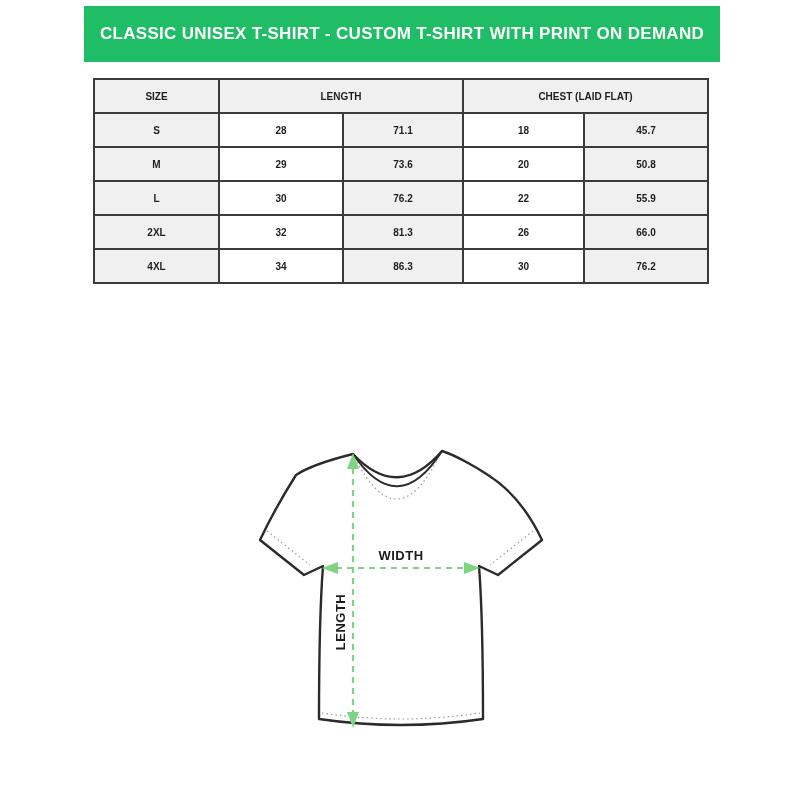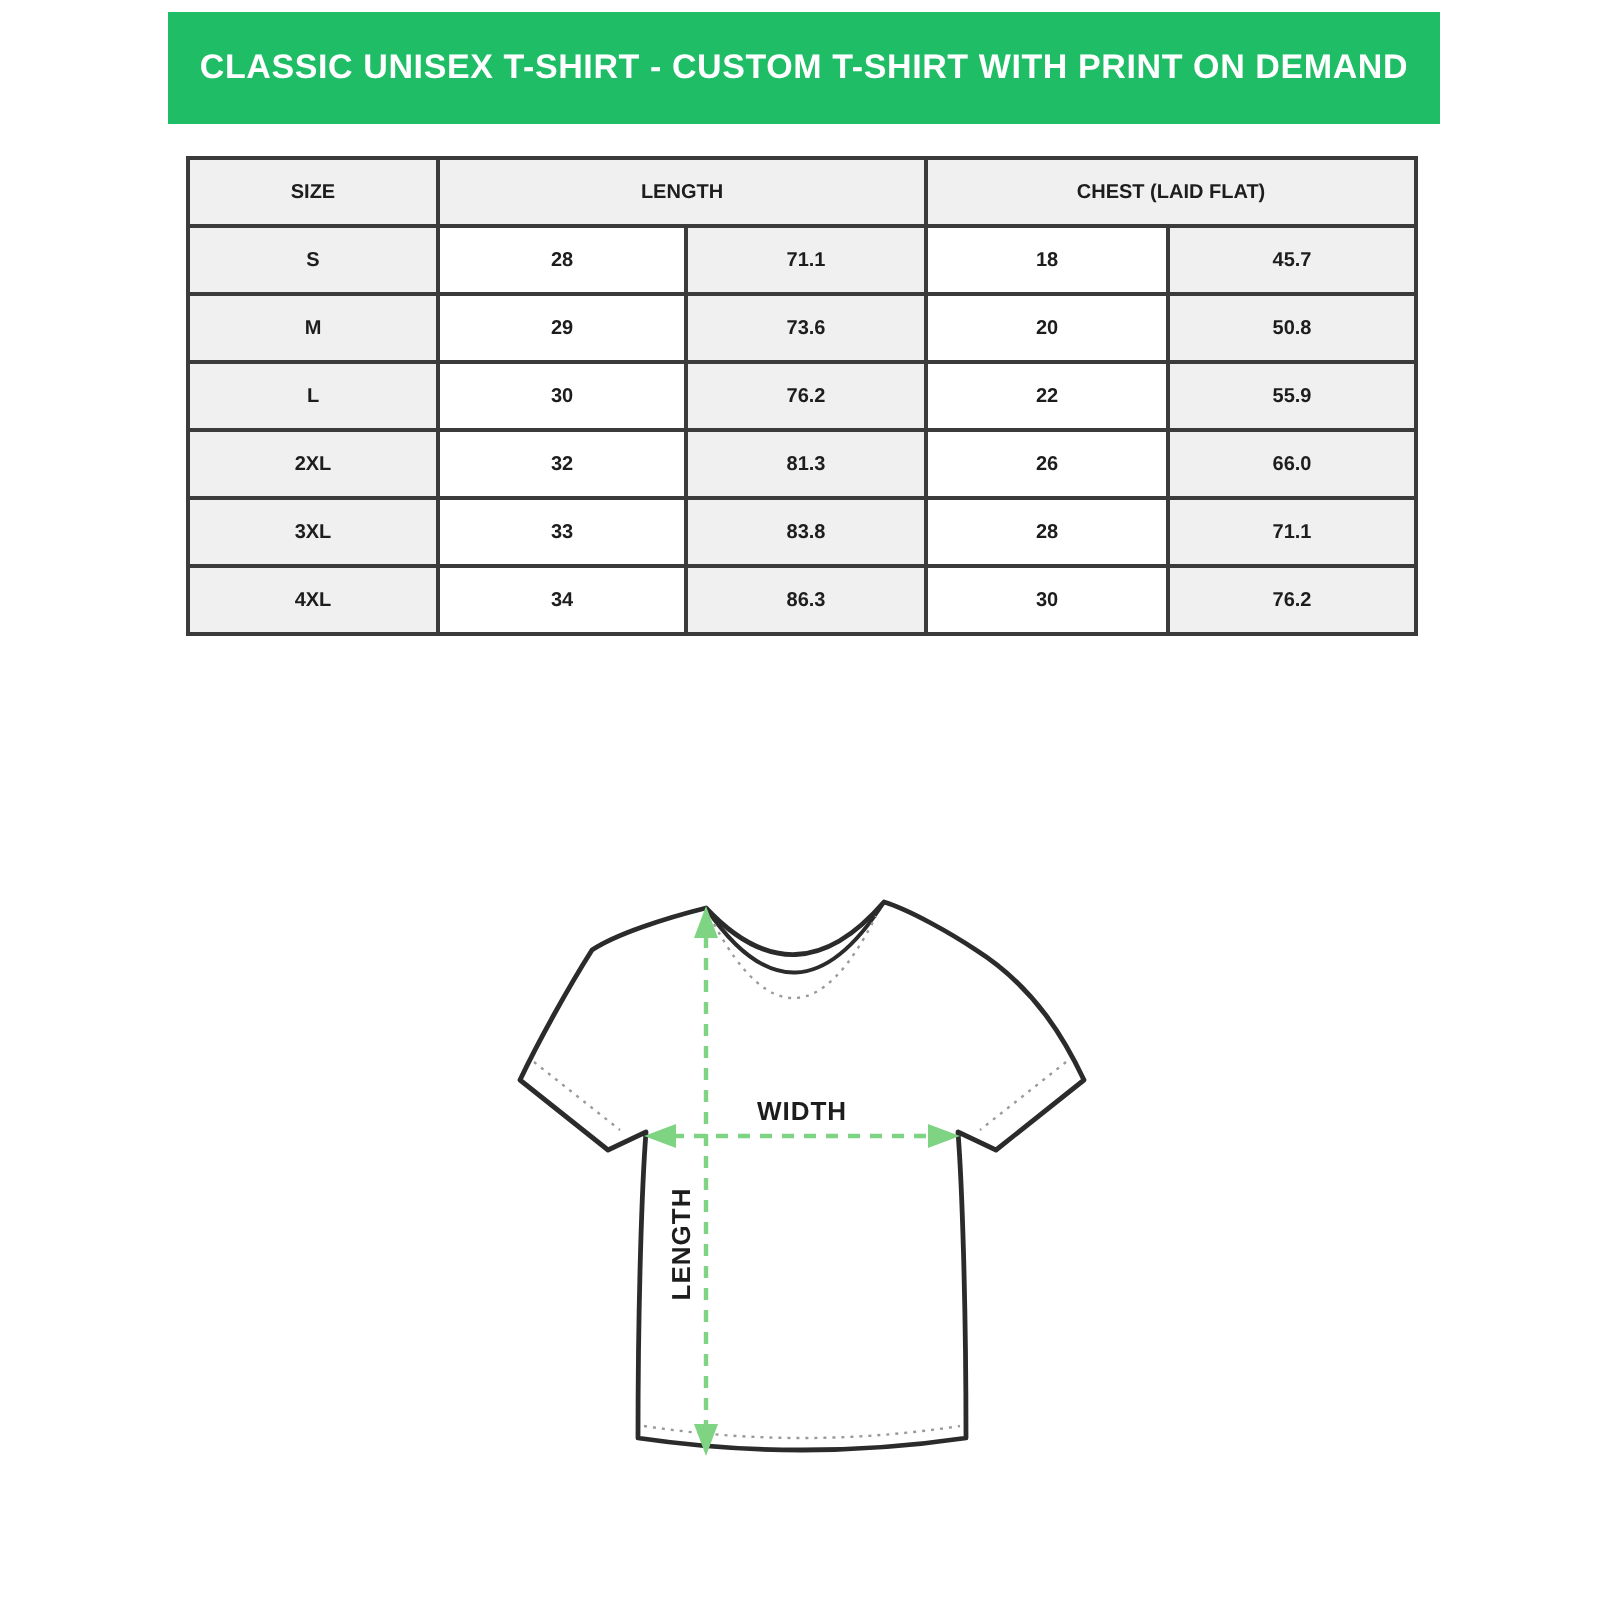--- a/index.html
+++ b/index.html
@@ -102,27 +102,20 @@
           <td class="c-gray">55.9</td>
         </tr>
         <tr>
           <td class="c-gray" style="background: var(--cell-gray);">2XL</td>
           <td class="c-white">32</td>
           <td class="c-gray">81.3</td>
           <td class="c-white">26</td>
           <td class="c-gray">66.0</td>
         </tr>
         <tr>
-          <td class="c-gray" style="background: var(--cell-gray);">3XL</td>
-          <td class="c-white">33</td>
-          <td class="c-gray">83.8</td>
-          <td class="c-white">28</td>
-          <td class="c-gray">71.1</td>
-        </tr>
-        <tr>
           <td class="c-gray" style="background: var(--cell-gray);">4XL</td>
           <td class="c-white">34</td>
           <td class="c-gray">86.3</td>
           <td class="c-white">30</td>
           <td class="c-gray">76.2</td>
         </tr>
       </tbody>
   </table>
 
   <svg class="tshirt-svg" viewBox="0 0 320 320">

